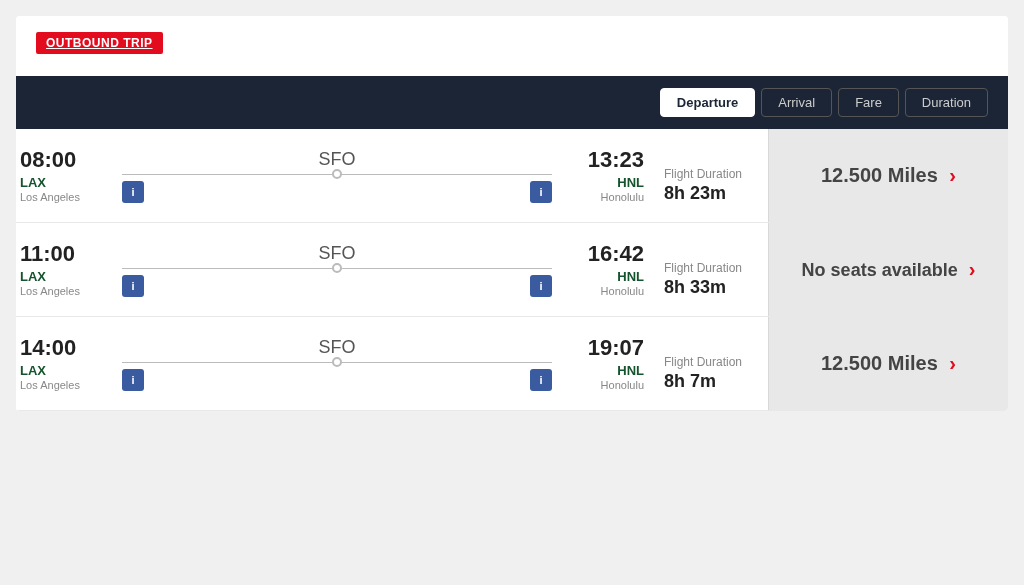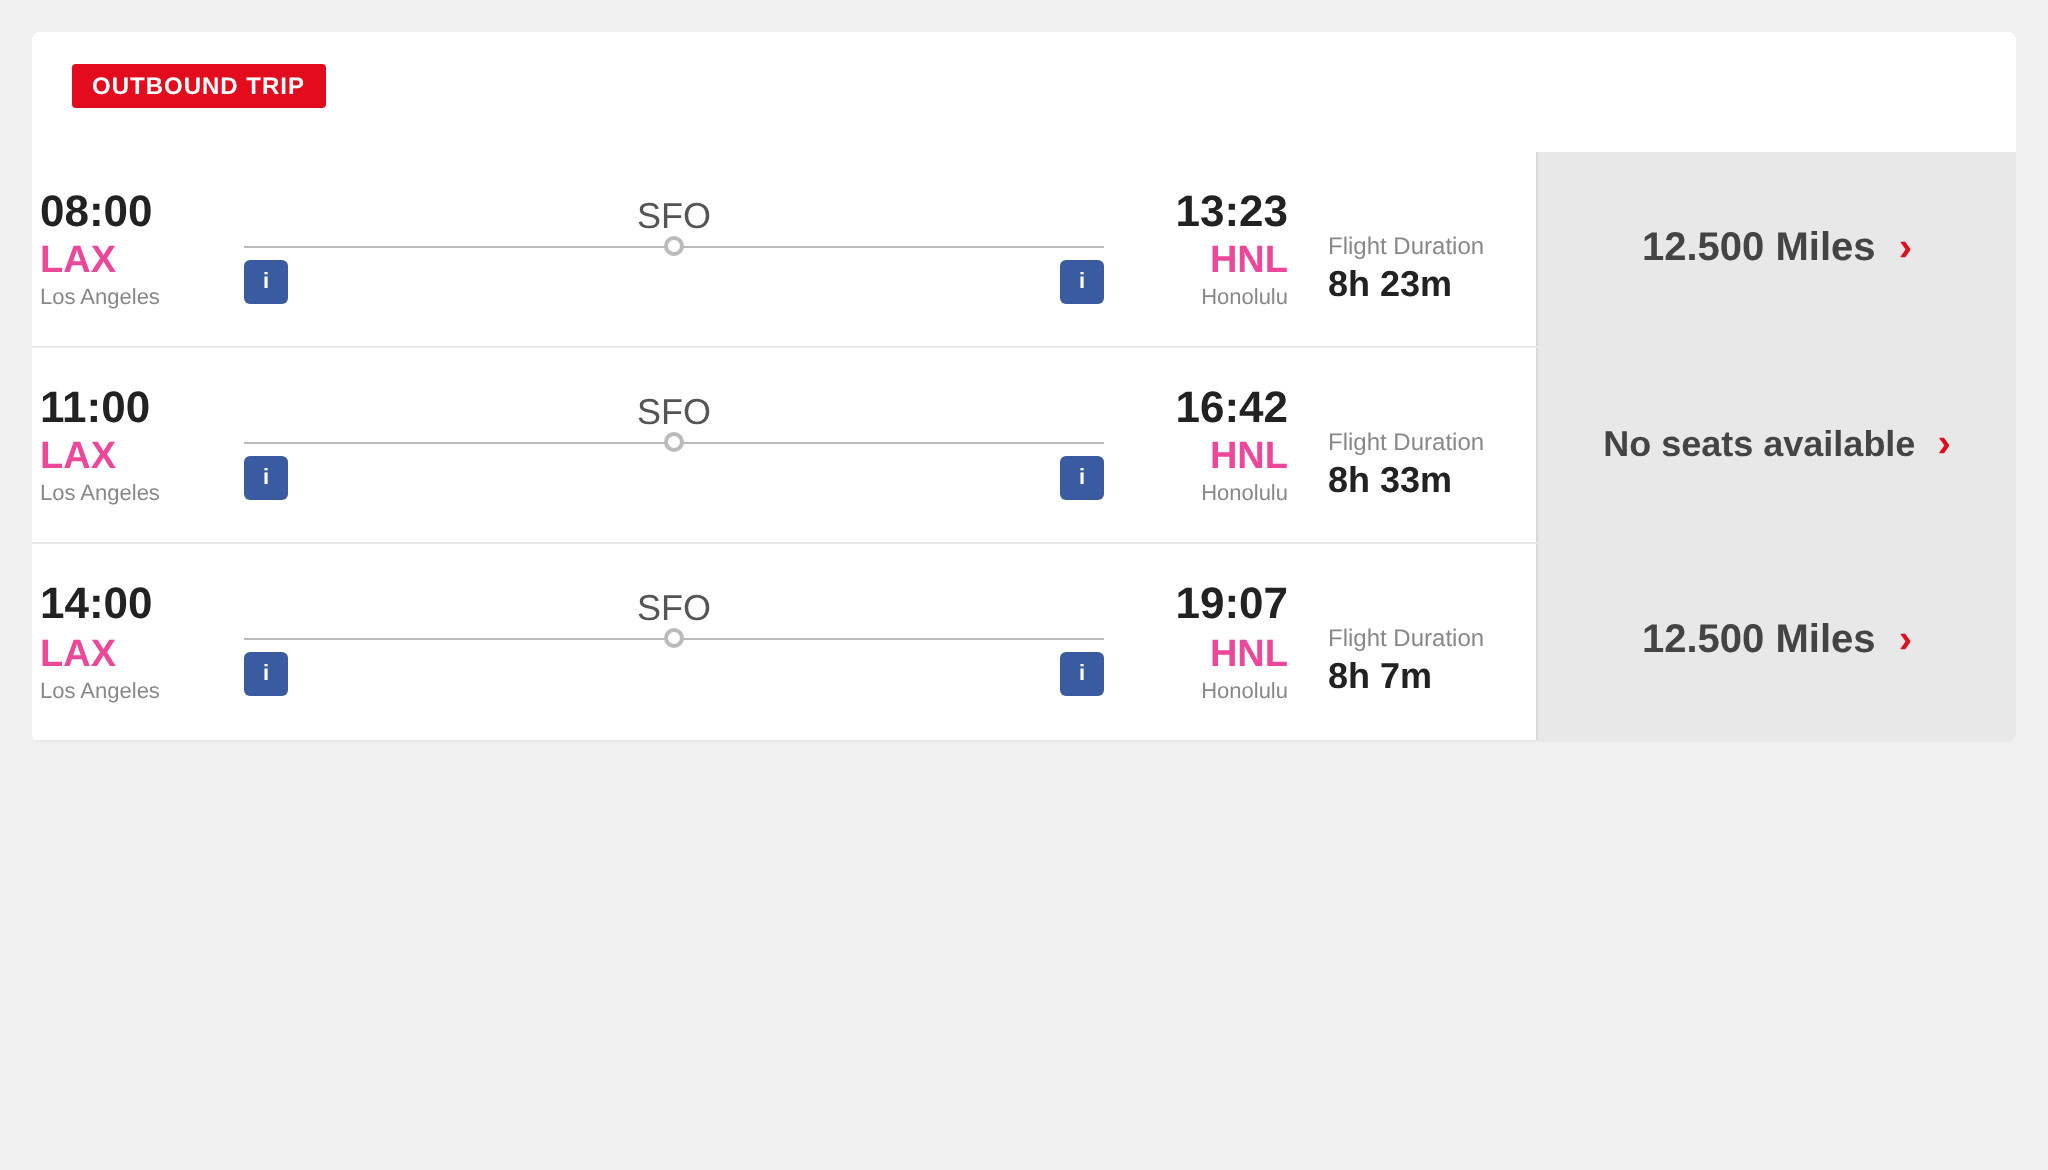--- a/index.html
+++ b/index.html
@@ -23,20 +23,21 @@
       display: inline-block;
       background: #e30c1e;
       color: #fff;
       font-size: 12px;
       font-weight: 700;
       letter-spacing: 0.5px;
       padding: 4px 10px;
       border-radius: 2px;
       margin-bottom: 10px;
       text-transform: uppercase;
+      text-decoration: underline;
     }
     .trip-title-row {
       display: flex;
       align-items: center;
       gap: 16px;
     }
     .trip-title {
       font-size: 26px;
       font-weight: 400;
       color: #222;
@@ -115,23 +116,23 @@
     .depart-block {
       min-width: 90px;
     }
     .time-big {
       font-size: 22px;
       font-weight: 700;
       color: #222;
       line-height: 1.1;
     }
     .airport-code {
-      font-size: 19px;
-      font-weight: 700;
-      color: #ec4899;
+      font-size: 13px;
+      font-weight: 700;
+      color: #14532d;
       margin-top: 2px;
     }
     .city-name {
       font-size: 11px;
       color: #888;
       margin-top: 1px;
     }
     .route-middle {
       flex: 1;
       display: flex;
@@ -236,20 +237,26 @@
     }
   </style>
 </head>
 <body>
 
 <div class="page-container">
   <div class="top-section">
     <div class="badge">OUTBOUND TRIP</div>
   </div>
 
+  <div class="table-header">
+    <button class="sort-btn active">Departure</button>
+    <button class="sort-btn">Arrival</button>
+    <button class="sort-btn">Fare</button>
+    <button class="sort-btn">Duration</button>
+  </div>
 
   <div class="flights-container" id="flights-list">
   <div class="flight-row">
     <div class="flight-info">
       <div class="flight-times">
         <div class="depart-block">
           <div class="time-big">08:00</div>
           <div class="airport-code">LAX</div>
           <div class="city-name">Los Angeles</div>
         </div>

